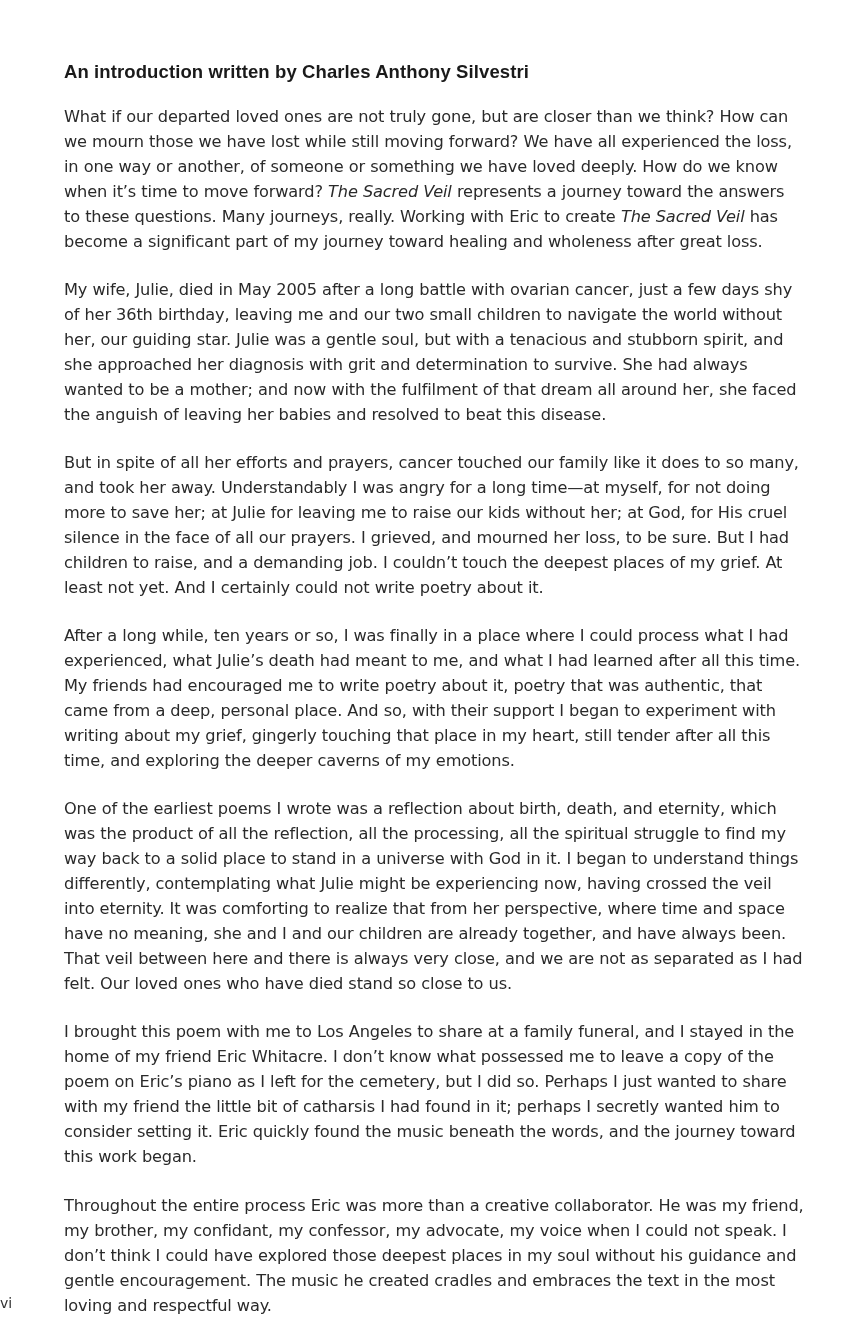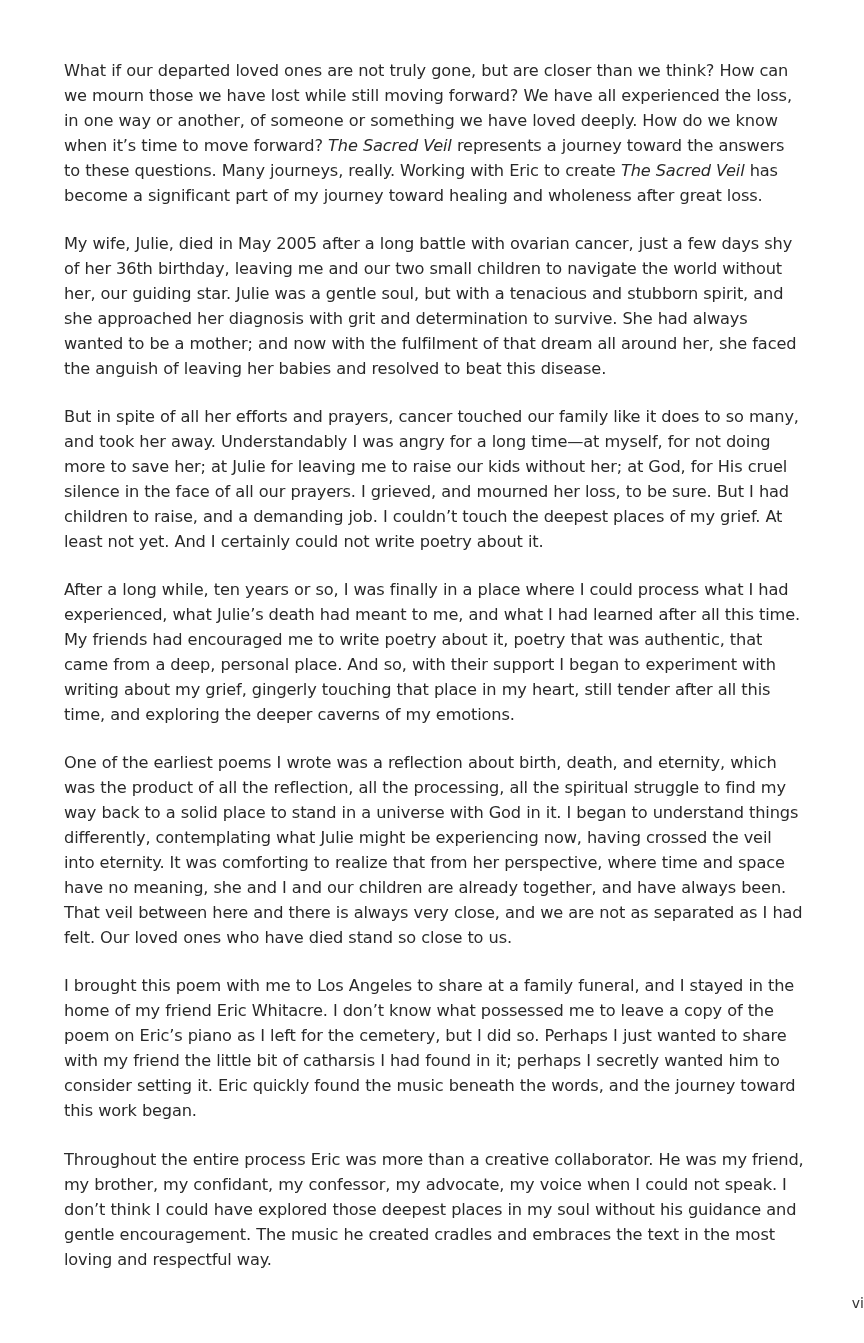--- a/index.html
+++ b/index.html
@@ -40,30 +40,31 @@
       word-spacing: 0.2px;
     }
     .para em {
       font-style: italic;
     }
     .folio {
       position: absolute;
       left: 0;
       width: 864px;
       top: 1295px;
-      text-align: right;
+      text-align: left;
       font-family: "DejaVu Sans", sans-serif;
       font-size: 14px;
       color: #333333;
     }
   </style>
 </head>
 <body>
 
 <div class="page">
+  <h1 class="heading">An introduction written by Charles Anthony Silvestri</h1>
   <div id="body-text">
       <p class="para"><span>What if our departed loved ones are not truly gone, but are closer than we think? How can we mourn those we have lost while still moving forward? We have all experienced the loss, in one way or another, of someone or something we have loved deeply. How do we know when it’s time to move forward? </span><em>The Sacred Veil</em><span> represents a journey toward the answers to these questions. Many journeys, really. Working with Eric to create </span><em>The Sacred Veil</em><span> has become a significant part of my journey toward healing and wholeness after great loss.</span></p>
       <p class="para"><span>My wife, Julie, died in May 2005 after a long battle with ovarian cancer, just a few days shy of her 36th birthday, leaving me and our two small children to navigate the world without her, our guiding star. Julie was a gentle soul, but with a tenacious and stubborn spirit, and she approached her diagnosis with grit and determination to survive. She had always wanted to be a mother; and now with the fulfilment of that dream all around her, she faced the anguish of leaving her babies and resolved to beat this disease.</span></p>
       <p class="para"><span>But in spite of all her efforts and prayers, cancer touched our family like it does to so many, and took her away. Understandably I was angry for a long time—at myself, for not doing more to save her; at Julie for leaving me to raise our kids without her; at God, for His cruel silence in the face of all our prayers. I grieved, and mourned her loss, to be sure. But I had children to raise, and a demanding job. I couldn’t touch the deepest places of my grief. At least not yet. And I certainly could not write poetry about it.</span></p>
       <p class="para"><span>After a long while, ten years or so, I was finally in a place where I could process what I had experienced, what Julie’s death had meant to me, and what I had learned after all this time. My friends had encouraged me to write poetry about it, poetry that was authentic, that came from a deep, personal place. And so, with their support I began to experiment with writing about my grief, gingerly touching that place in my heart, still tender after all this time, and exploring the deeper caverns of my emotions.</span></p>
       <p class="para"><span>One of the earliest poems I wrote was a reflection about birth, death, and eternity, which was the product of all the reflection, all the processing, all the spiritual struggle to find my way back to a solid place to stand in a universe with God in it. I began to understand things differently, contemplating what Julie might be experiencing now, having crossed the veil into eternity. It was comforting to realize that from her perspective, where time and space have no meaning, she and I and our children are already together, and have always been. That veil between here and there is always very close, and we are not as separated as I had felt. Our loved ones who have died stand so close to us.</span></p>
       <p class="para"><span>I brought this poem with me to Los Angeles to share at a family funeral, and I stayed in the home of my friend Eric Whitacre. I don’t know what possessed me to leave a copy of the poem on Eric’s piano as I left for the cemetery, but I did so. Perhaps I just wanted to share with my friend the little bit of catharsis I had found in it; perhaps I secretly wanted him to consider setting it. Eric quickly found the music beneath the words, and the journey toward this work began.</span></p>
       <p class="para"><span>Throughout the entire process Eric was more than a creative collaborator. He was my friend, my brother, my confidant, my confessor, my advocate, my voice when I could not speak. I don’t think I could have explored those deepest places in my soul without his guidance and gentle encouragement. The music he created cradles and embraces the text in the most loving and respectful way.</span></p>
     </div>
 </div>

